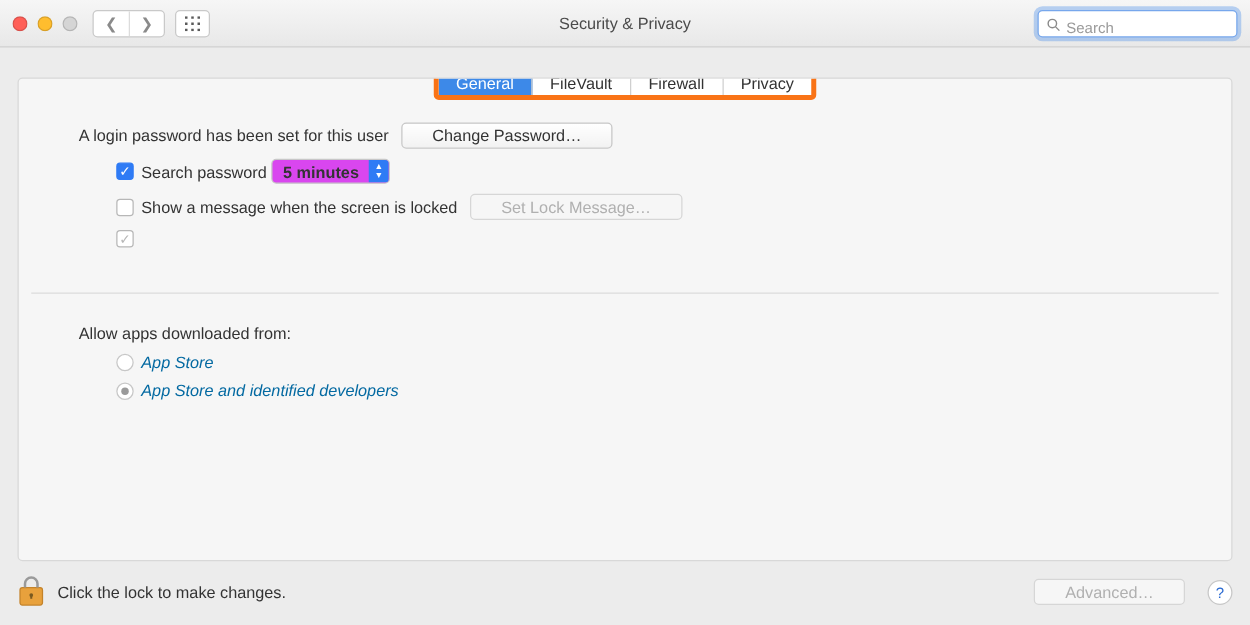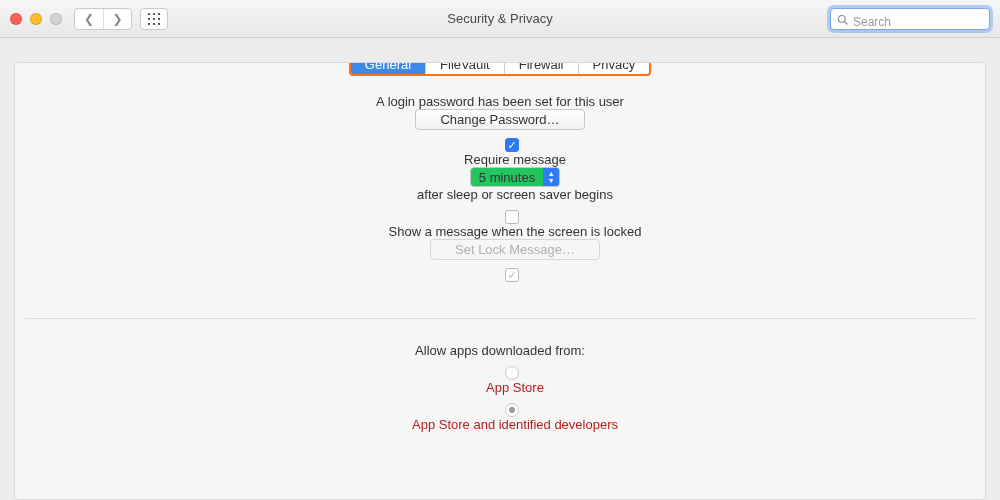--- a/index.html
+++ b/index.html
@@ -83,21 +83,21 @@
     background: #f6f6f6;
     border:1px solid #d8d8d8;
     border-radius:4px;
     position:relative;
     overflow:hidden;
   }
 
   
   .tabs {
     display:flex;
-    border:2px solid #f97316;
+    border:4px solid #f97316;
     border-radius:4px;
     overflow:hidden;
     font-size:13px;
     position:relative;
     width:fit-content;
     margin: -10px auto 0 auto;
     background:#fff;
   }
   .tabwrap { display:flex; justify-content:center; }
   .tab {
@@ -105,21 +105,21 @@
     border-right:1px solid #cfcfcf;
     color:#333;
   }
   .tab:last-child { border-right:none; }
   .tab.active {
     background:#3d89e8; color:#fff;
   }
 
   
   .section { padding: 18px 48px 8px 48px; }
-  .row { display:flex; align-items:center; margin-bottom:8px;flex-direction:column; }
+  .row { display:flex; align-items:center; margin-bottom:8px; }
   .label { color:#333; }
   .btn {
     background: linear-gradient(#ffffff,#f2f2f2);
     border:1px solid #c7c7c7;
     border-radius:4px;
     padding: 2px 24px;
     font-size:13px;
     color:#333;
   }
   .btn.disabled { color:#b0b0b0; border-color:#d6d6d6; background:#f6f6f6;text-align:right; }
@@ -128,39 +128,40 @@
     width:14px; height:14px; border:1px solid #b7b7b7; border-radius:3px;
     background:#fff; margin-right:6px; display:inline-flex;
     align-items:center; justify-content:center; font-size:11px; color:#888;
   }
   .checkbox.checked { background:#2f7bf5; border-color:#2f7bf5; color:#fff; }
   .checkbox.dimchecked { color:#b7b7b7; }
 
   .indent { padding-left: 30px; }
   .select {
     display:inline-flex; align-items:center;
-    border:1px solid #c7c7c7; border-radius:4px; background:#22c55e;
+    border:1px solid #c7c7c7; border-radius:4px; background:#d946ef;
     font-size:13px; height:20px; overflow:hidden;
     margin: 0 4px;
+    font-weight: bold;
   }
   .select span.val { padding: 0 8px; }
   .select span.arrows {
     background:#2f7bf5; color:#fff; width:16px; height:100%;
     display:flex; flex-direction:column; align-items:center; justify-content:center;
     font-size:7px; line-height:7px;
   }
 
   .divider { height:1px; background:#dcdcdc; margin: 20px 10px; }
 
   .radio {
     width:14px; height:14px; border:1px solid #c7c7c7; border-radius:50%;
     background:#fff; margin-right:6px; display:inline-flex; align-items:center; justify-content:center;
   }
   .radio .dotin { width:6px; height:6px; border-radius:50%; background:#9a9a9a; }
-  .dim { color:#b91c1c; }
+  .dim { color:#0369a1;font-style:italic; }
 
   
   .footer {
     display:flex; align-items:center;
     padding: 10px 14px 12px 14px;
     gap:10px;
   }
   .lock {
     width:22px; height:26px;
   }
@@ -231,26 +232,25 @@
 
       <div class="section">
         <div class="row">
           <span class="label">A login password has been set for this user</span>
           <span style="width:10px"></span>
           <button class="btn">Change Password…</button>
         </div>
 
         <div class="row indent">
           <span class="checkbox checked">✓</span>
-          <span class="label">Require message</span>
+          <span class="label">Search password</span>
           <span class="select">
             <span class="val">5 minutes</span>
             <span class="arrows">▲<br>▼</span>
           </span>
-          <span class="label">after sleep or screen saver begins</span>
         </div>
 
         <div class="row indent">
           <span class="checkbox"></span>
           <span class="label">Show a message when the screen is locked</span>
           <span style="width:10px"></span>
           <button class="btn disabled">Set Lock Message…</button>
         </div>
 
         <div class="row indent">
@@ -272,14 +272,28 @@
           <span class="radio">
               <span class="dotin"></span>
             </span>
           <span class="label dim">App Store and identified developers</span>
         </div>
       </div>
 
     </div>
   </div>
 
+  <div class="footer">
+    <span>
+      <svg class="lock" viewBox="0 0 22 26">
+        <rect x="2" y="11" width="18" height="14" rx="2" fill="#e8a13c" stroke="#c4832a"></rect>
+        <path d="M6 11 V8 a5 5 0 0 1 10 0 V11" fill="none" stroke="#9a9a9a" stroke-width="2"></path>
+        <circle cx="11" cy="17" r="1.5" fill="#7a5a20"></circle>
+        <rect x="10.2" y="17" width="1.6" height="3" fill="#7a5a20"></rect>
+      </svg>
+    </span>
+    <span class="footer-text">Click the lock to make changes.</span>
+    <span class="spacer"></span>
+    <button class="btn disabled">Advanced…</button>
+    <span class="helpbtn">?</span>
+  </div>
 
 </div>
 
 </body></html>

